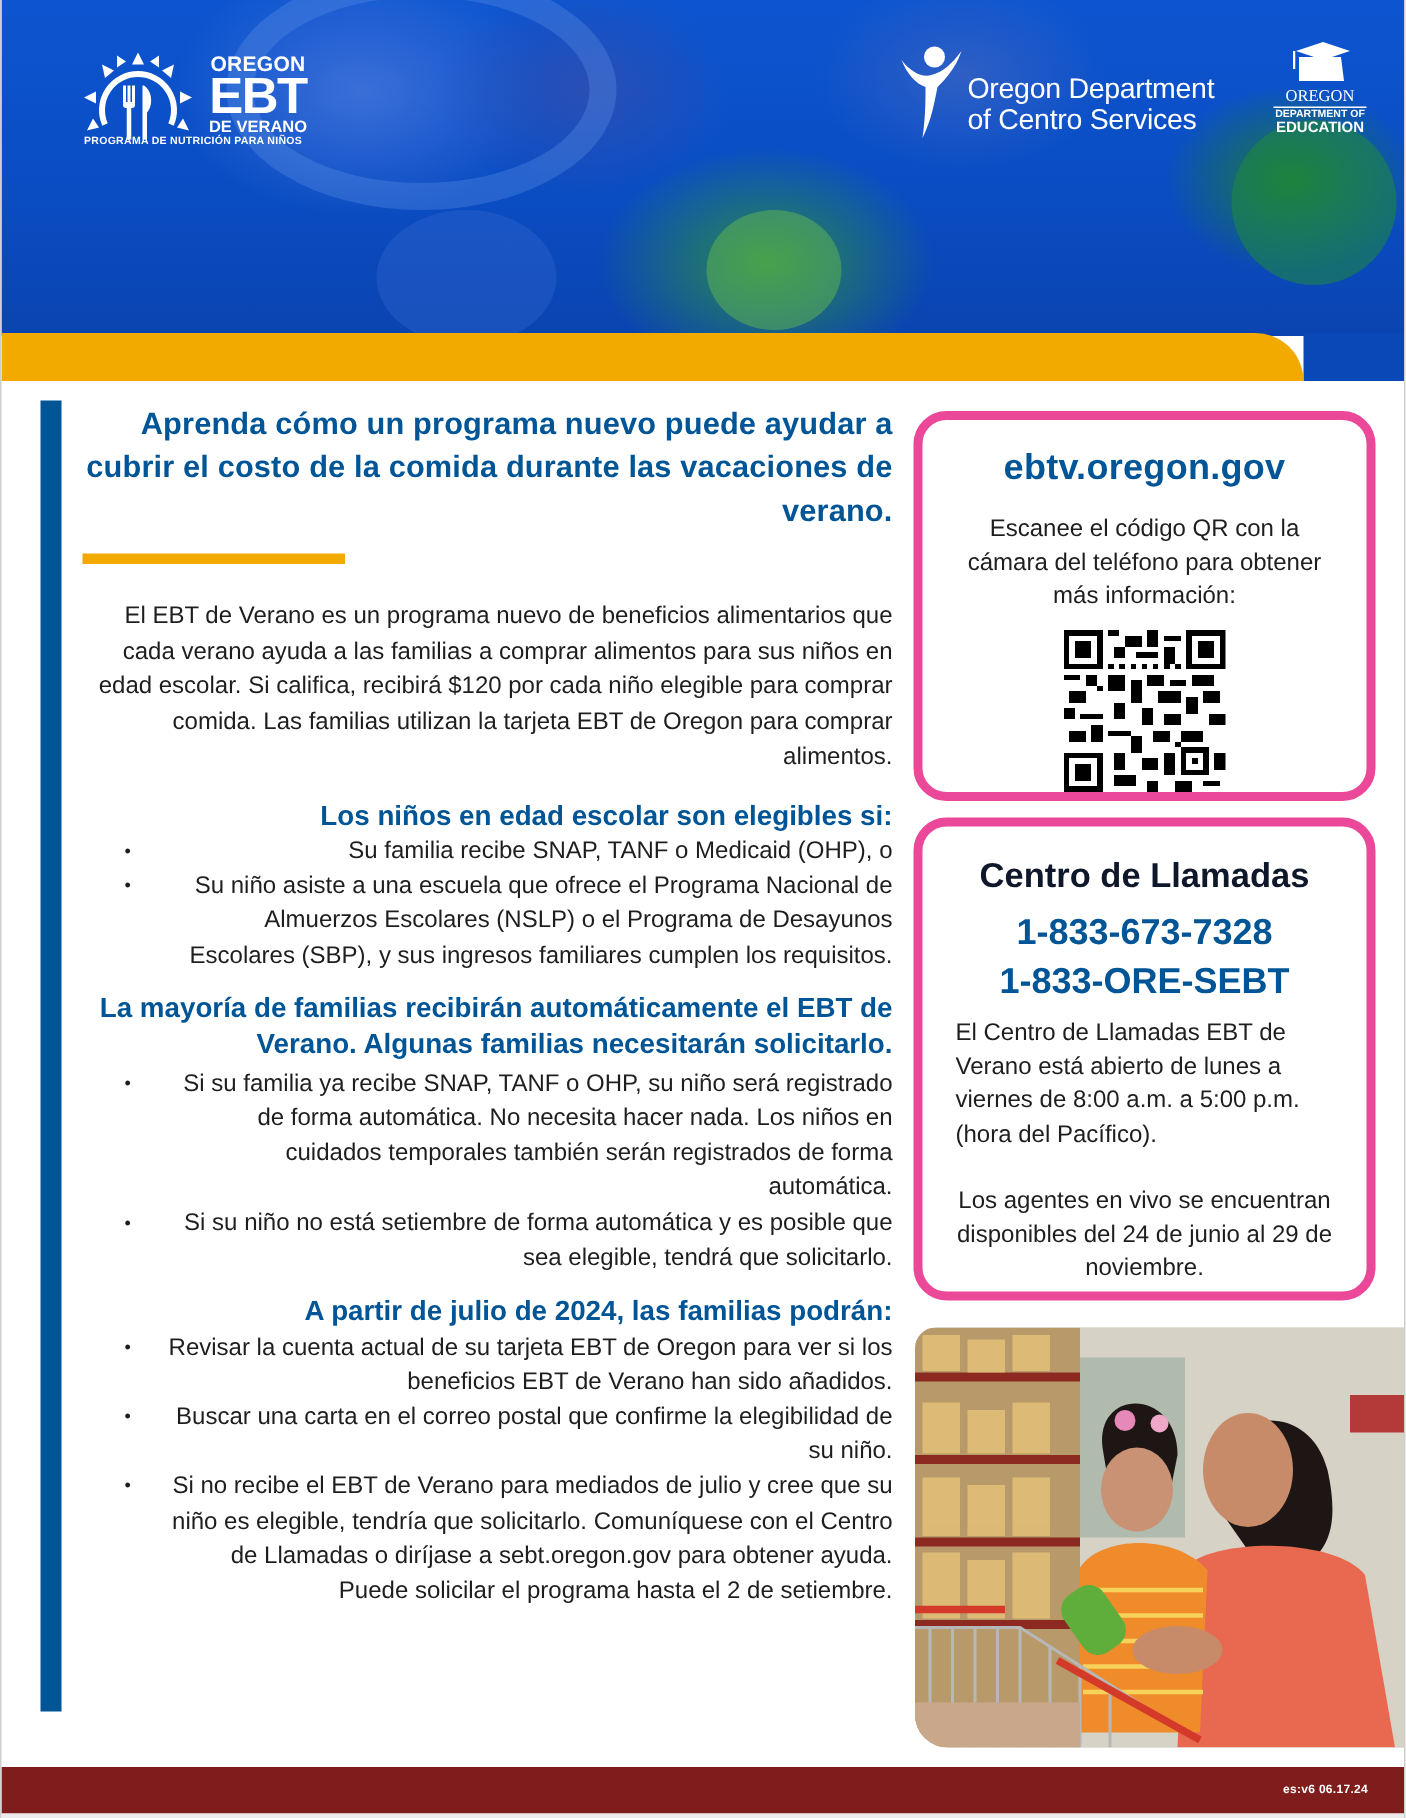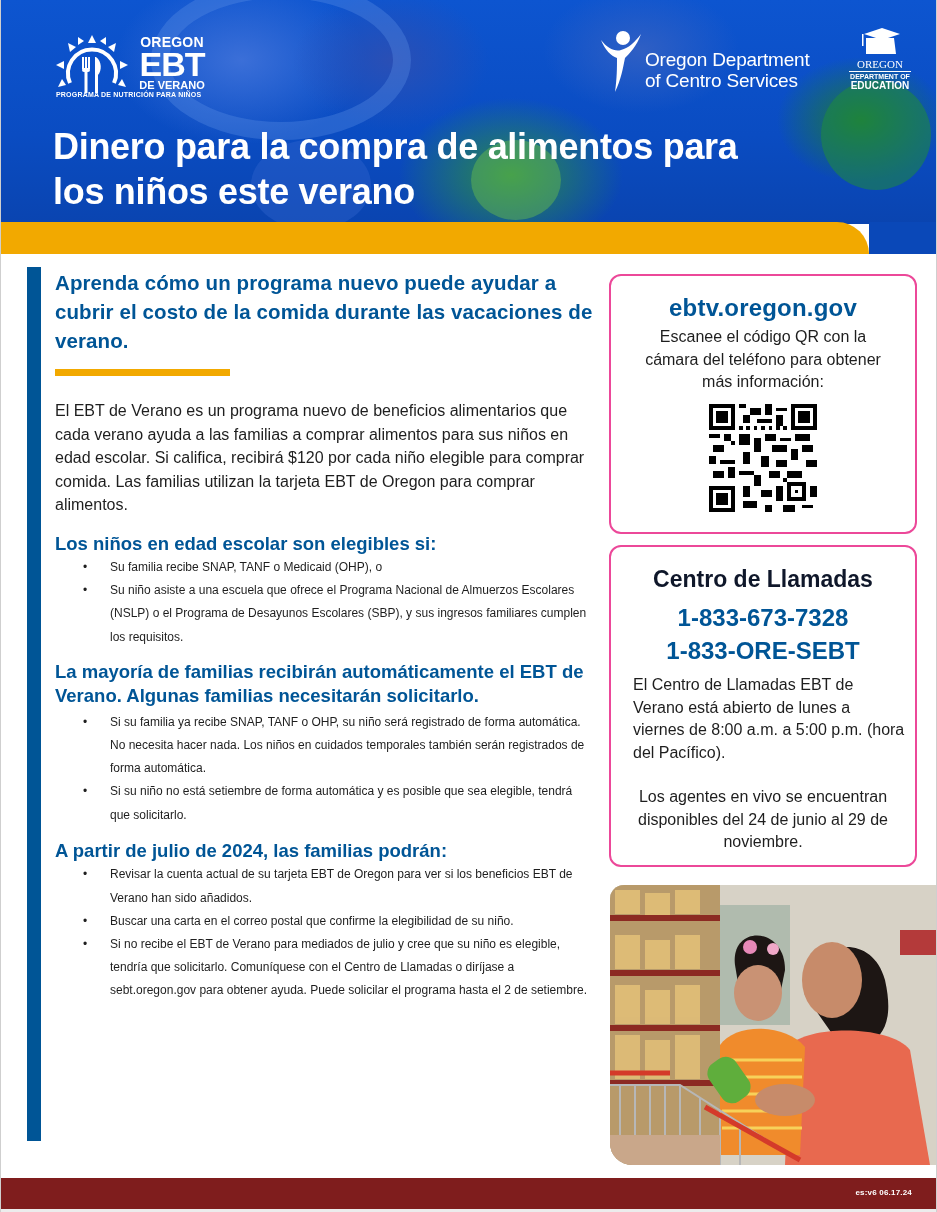--- a/index.html
+++ b/index.html
@@ -36,34 +36,34 @@
   .logo-ode .o2 { font-size: 7px; font-weight: 700; line-height: 8px; margin-top: 1px; }
   .logo-ode .o3 { font-size: 10px; font-weight: 700; line-height: 10px; }
 
   .hero-title { position: absolute; left: 52px; top: 124px; width: 820px; color: #fff; font-size: 36px; font-weight: 700; line-height: 45px; letter-spacing: -0.3px; }
 
   .orange-band { position: absolute; left: 0; top: 222px; width: 868px; height: 32px; background: #f2a900; border-top-right-radius: 32px; }
   .blue-behind { position: absolute; left: 868px; top: 222px; width: 69px; height: 32px; background: #0a48b8; }
 
   
   .left-bar { position: absolute; left: 26px; top: 267px; width: 14px; height: 874px; background: #005596; }
-  .left-col { position: absolute; left: 54px; top: 268px; width: 540px; }
+  .left-col { position: absolute; left: 54px; top: 268px; width: 540px; text-align: right; }
   .intro-heading { color: #005596; font-size: 20.5px; font-weight: 700; line-height: 29px; letter-spacing: 0.1px; }
   .gold-rule { width: 175px; height: 7px; background: #f2a900; margin-top: 14px; }
   .body-p { font-size: 16px; line-height: 23.5px; margin-top: 23px; color: #1e1e1e; }
   .sec-heading { color: #005596; font-size: 18.5px; font-weight: 700; line-height: 24.5px; }
   .bullets { list-style: none; margin-left: 25px; }
-  .bullets li { position: relative; padding-left: 30px; font-size: 12px; line-height: 23.2px; }
+  .bullets li { position: relative; padding-left: 30px; font-size: 16px; line-height: 23.2px; }
   .bullets li::before { content: "\2022"; position: absolute; left: 3px; top: 0; font-size: 12px; }
 
   
-  .card { position: absolute; border: 2px solid #ec4899; border-radius: 12px; background: #fff; text-align: center; }
+  .card { position: absolute; border: 6px solid #ec4899; border-radius: 22px; background: #fff; text-align: center; }
   .card-qr { left: 608px; top: 274px; width: 308px; height: 260px; }
   .card-qr .url { color: #005596; font-weight: 700; font-size: 24px; margin-top: 18px; line-height: 28px; letter-spacing: 0.2px; }
-  .card-qr .desc { font-size: 16px; line-height: 22.5px; margin-top: 4px; }
+  .card-qr .desc { font-size: 16px; line-height: 22.5px; margin-top: 16px; }
   .card-qr .qr { width: 108px; height: 108px; margin: 10px auto 0; display: block; }
   .card-call { left: 608px; top: 545px; width: 308px; height: 322px; }
   .card-call .title { color: #0f172a; font-weight: 700; font-size: 23px; margin-top: 17px; line-height: 30px; }
   .card-call .phone { color: #005596; font-weight: 700; font-size: 24px; line-height: 33px; }
   .card-call .phone.first { margin-top: 7px; }
   .card-call .p1 { text-align: left; font-size: 16px; line-height: 22.5px; margin: 7px 10px 0 22px; }
   .card-call .p2 { font-size: 16px; line-height: 22.5px; margin-top: 22px; }
 
   .photo { position: absolute; left: 609px; top: 885px; width: 326px; height: 280px; border-radius: 14px 0 0 22px; overflow: hidden; background: #c9c2b6; }
 
@@ -128,24 +128,20 @@
     <svg viewBox="0 0 44 28">
       <polygon points="6,6 24,0 42,6 24,12" fill="#fff"></polygon>
       <path d="M8,10 L36,10 L38,26 L8,26 Z" fill="#fff"></path>
       <rect x="4" y="6" width="1.5" height="12" fill="#fff"></rect>
     </svg>
     <div class="o1">OREGON</div>
     <div class="o2">DEPARTMENT OF</div>
     <div class="o3">EDUCATION</div>
   </div>
 
-  <h1 class="hero-title">
-    <span>Dinero para la compra de alimentos para</span><br>
-    <span>los niños este verano</span>
-  </h1>
 </div>
 <div class="blue-behind"></div>
 <div class="orange-band"></div>
 
 <div class="left-bar"></div>
 <div class="left-col">
   <h2 class="intro-heading">Aprenda cómo un programa nuevo puede ayudar a cubrir el costo de la comida durante las vacaciones de verano.</h2>
   <div class="gold-rule"></div>
   <p class="body-p">El EBT de Verano es un programa nuevo de beneficios alimentarios que cada verano ayuda a las familias a comprar alimentos para sus niños en edad escolar. Si califica, recibirá $120 por cada niño elegible para comprar comida. Las familias utilizan la tarjeta EBT de Oregon para comprar alimentos.</p>
 

